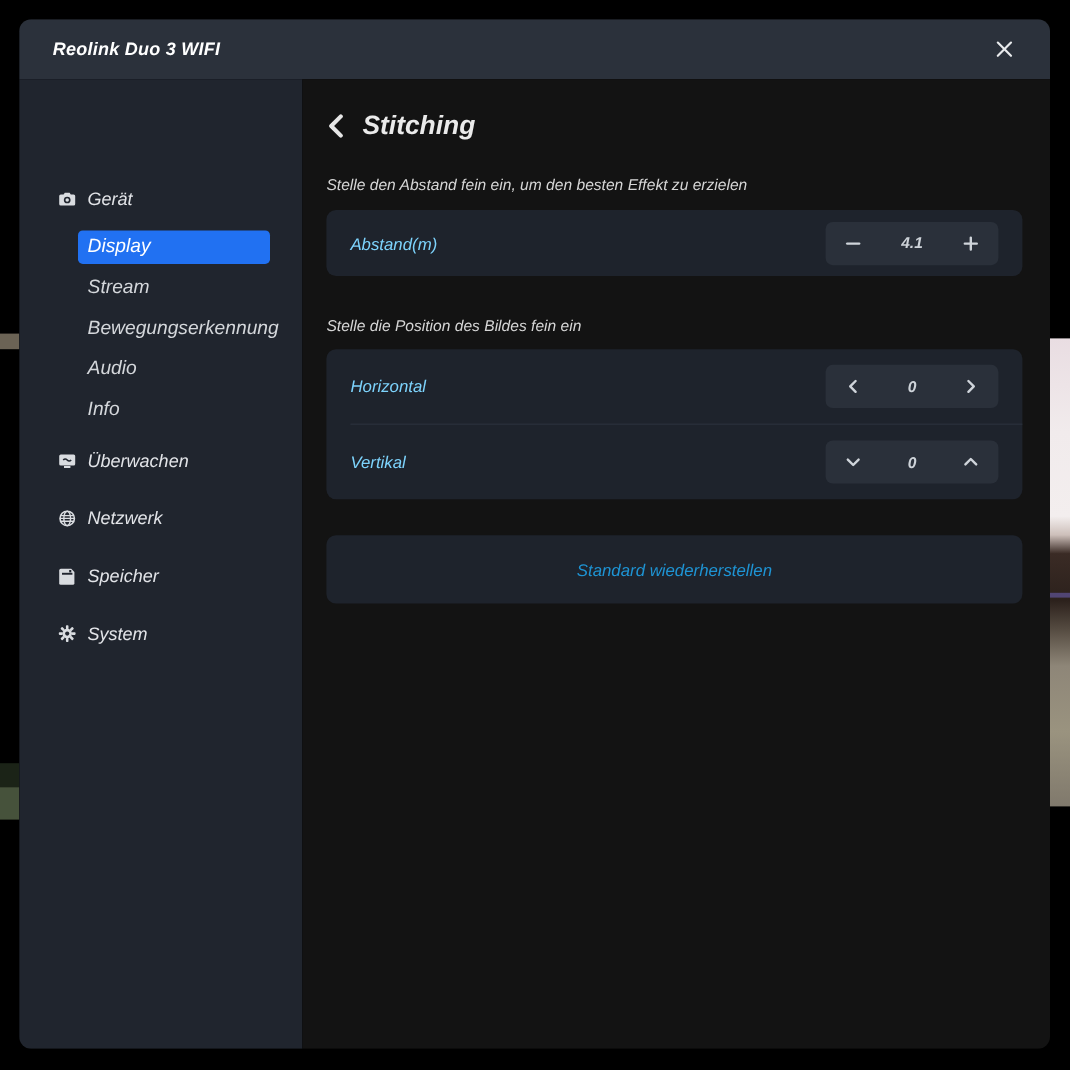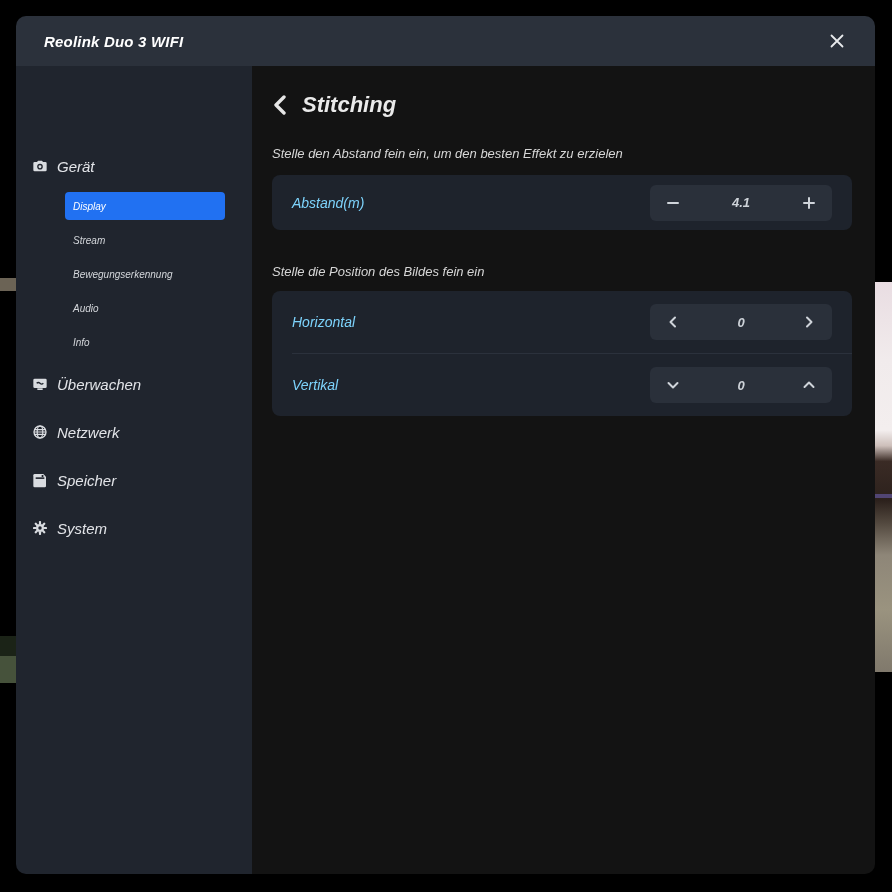--- a/index.html
+++ b/index.html
@@ -25,46 +25,46 @@
   .titlebar { height:50px; background:#2b313b; display:flex; align-items:center;
     padding:0 24px 0 28px; flex:none; }
   .titlebar-title { font-size:15px; font-weight:bold; color:#ffffff; letter-spacing:.2px; }
   .close-btn { margin-left:auto; width:28px; height:28px; display:flex; align-items:center;
     justify-content:center; cursor:pointer; }
 
   .modal-body { flex:1; display:flex; min-height:0; }
 
   
   .sidebar { width:236px; flex:none; background:#20252e; padding-top:88px; }
-  .side-group { display:flex; align-items:center; height:24px; padding-left:16px;
+  .side-group { display:flex; align-items:center; height:24px; padding-left:32px;
     color:#e2e4e8; font-size:15px; cursor:pointer; }
   .side-group .gicon { width:16px; height:16px; margin-right:9px; flex:none; display:flex;
     align-items:center; justify-content:center; }
   .side-sub { margin:6px 0 0 49px; width:160px; height:28px; border-radius:4px;
-    display:flex; align-items:center; padding-left:8px; font-size:10px;
+    display:flex; align-items:center; padding-left:8px; font-size:16px;
     color:#d4d7db; cursor:pointer; }
   .side-sub.selected { background:#2171f2; color:#ffffff; }
   .mt14 { margin-top:14px; } .mt16 { margin-top:16px;text-align:center; } .mt24 { margin-top:24px; }
 
   
   .main { flex:1; background:#131313; padding:0 23px 0 20px; }
   .main-header { display:flex; align-items:center; margin-top:25px; height:28px; }
   .back-btn { width:18px; height:22px; display:flex; align-items:center; cursor:pointer; }
   .page-title { font-size:22px; font-weight:bold; color:#eaeaea; margin-left:12px; }
   .section-label { font-size:13px; color:#d6d6d6; }
   .section-label.s1 { margin-top:27px; margin-bottom:14px; }
   .section-label.s2 { margin-top:34px; margin-bottom:12px; }
 
   .card { background:#1e232c; border-radius:8px; }
   .card-row { display:flex; align-items:center; padding:0 20px; }
   .h56 { height:55px; } .h62 { height:62px; }
   .row-label { font-size:14px; color:#7dd3fc; }
   .divider { height:1px; background:#2b313c; margin:0 0 0 20px; }
 
-  .stepper { margin-left:auto; width:182px; height:36px; background:#2a303a;
+  .stepper { margin-left:auto; width:144px; height:36px; background:#2a303a;
     border-radius:6px; display:flex; align-items:center; }
   .stepper-btn { width:46px; height:100%; display:flex; align-items:center;
     justify-content:center; cursor:pointer; }
   .stepper-value { flex:1; text-align:center; font-size:13px; font-weight:bold; color:#ced3d9; }
 
   .restore-card { margin-top:30px; height:57px; display:flex; align-items:center;
     justify-content:center; cursor:pointer; }
   .restore-label { font-size:14px; color:#1e94d4; }
 
   svg { display:block; }
@@ -240,17 +240,20 @@
               <span class="stepper-value">0</span>
               <span class="stepper-btn">
                 <svg width="12" height="12" viewBox="0 0 12 12">
                   <path d="M1.5 8 L6 3.5 L10.5 8" stroke="#cfd4da" stroke-width="2" fill="none" stroke-linecap="round" stroke-linejoin="round"></path>
                 </svg>
               </span>
             </div>
           </div>
         </div>
 
+        <div class="card restore-card">
+          <span class="restore-label">Standard wiederherstellen</span>
+        </div>
 
       </section>
     </div>
   </div>
 </div>
 
 </body></html>

